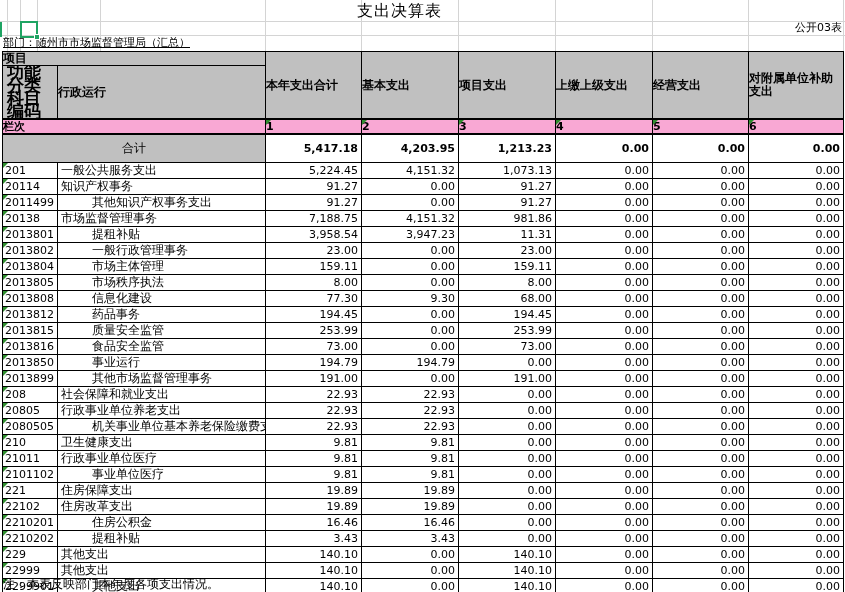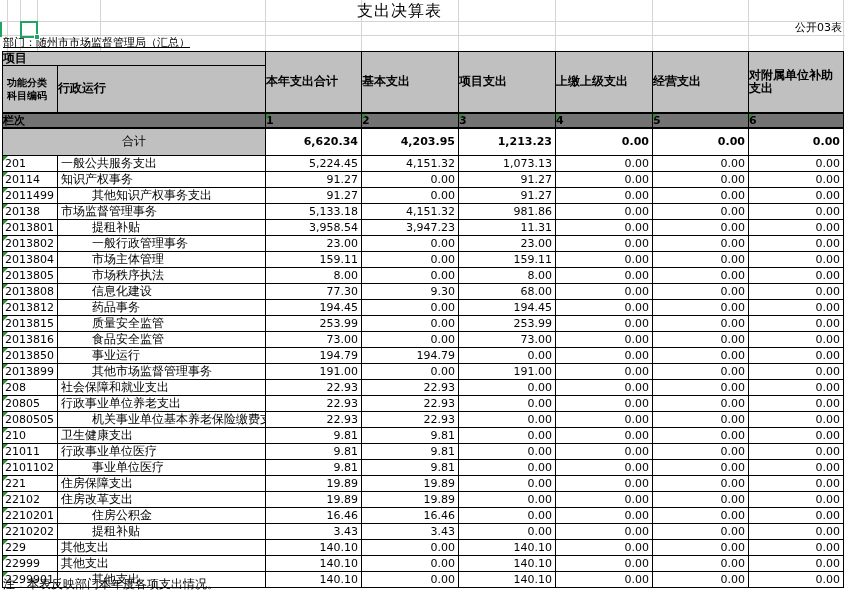--- a/index.html
+++ b/index.html
@@ -28,23 +28,23 @@
   .sel-edge { position:absolute; left:0; top:22px; width:2px; height:15px; background:#1fa463; }
 
   
   table { position:absolute; left:2px; top:51px; width:841px;
     border-collapse:collapse; table-layout:fixed; }
   th, td { border:1px solid #000; overflow:hidden; white-space:nowrap; }
   th { background:#c0c0c0; font-weight:bold; font-size:12px; line-height:13px;
     text-align:left; vertical-align:middle; white-space:normal; }
   tr.h1 th { height:13px; font-size:12px; }
   tr.h2 th { height:47px; }
-  th.codehead { font-size:10px; line-height:13px; padding:0 4px;margin-left:37px; }
+  th.codehead { font-size:17px; line-height:13px; padding:0 4px;margin-left:37px; }
   tr.lanci th { height:14px; font-size:11px;
-    border-top-width:2px; border-bottom-width:2px; background:#737373; }
+    border-top-width:2px; border-bottom-width:2px; background:#f9a8d4; }
   tr.total td { height:28px; }
   tr.total td.lbl { background:#c0c0c0; text-align:center; font-size:12px; }
   tr.total td.num { font-weight:bold; }
   td { height:16px; font-size:11px; line-height:15px; background:#fff; }
   td.code { text-align:left; padding-left:2px; position:relative; }
   td.name { text-align:left; padding-left:3px; font-size:12px; }
   td.name.ind { padding-left:34px; }
   td.num  { text-align:right; padding-right:3px; }
 
   
@@ -114,21 +114,21 @@
         <th class="tri">2</th>
         <th class="tri">3</th>
         <th class="tri">4</th>
         <th class="tri">5</th>
         <th class="tri">6</th>
       </tr>
     </thead>
     <tbody>
       <tr class="total">
         <td colspan="2" class="lbl">合计</td>
-        <td class="num">6,620.34</td>
+        <td class="num">5,417.18</td>
         <td class="num">4,203.95</td>
         <td class="num">1,213.23</td>
         <td class="num">0.00</td>
         <td class="num">0.00</td>
         <td class="num">0.00</td>
       </tr>
     <tr>
           <td class="code tri">201</td>
           <td class="name">一般公共服务支出</td>
           <td class="num">5,224.45</td>
@@ -154,21 +154,21 @@
           <td class="num">91.27</td>
           <td class="num">0.00</td>
           <td class="num">91.27</td>
           <td class="num">0.00</td>
           <td class="num">0.00</td>
           <td class="num">0.00</td>
         </tr>
         <tr>
           <td class="code tri">20138</td>
           <td class="name">市场监督管理事务</td>
-          <td class="num">5,133.18</td>
+          <td class="num">7,188.75</td>
           <td class="num">4,151.32</td>
           <td class="num">981.86</td>
           <td class="num">0.00</td>
           <td class="num">0.00</td>
           <td class="num">0.00</td>
         </tr>
         <tr>
           <td class="code tri">2013801</td>
           <td class="name ind">提租补贴</td>
           <td class="num">3,958.54</td>

